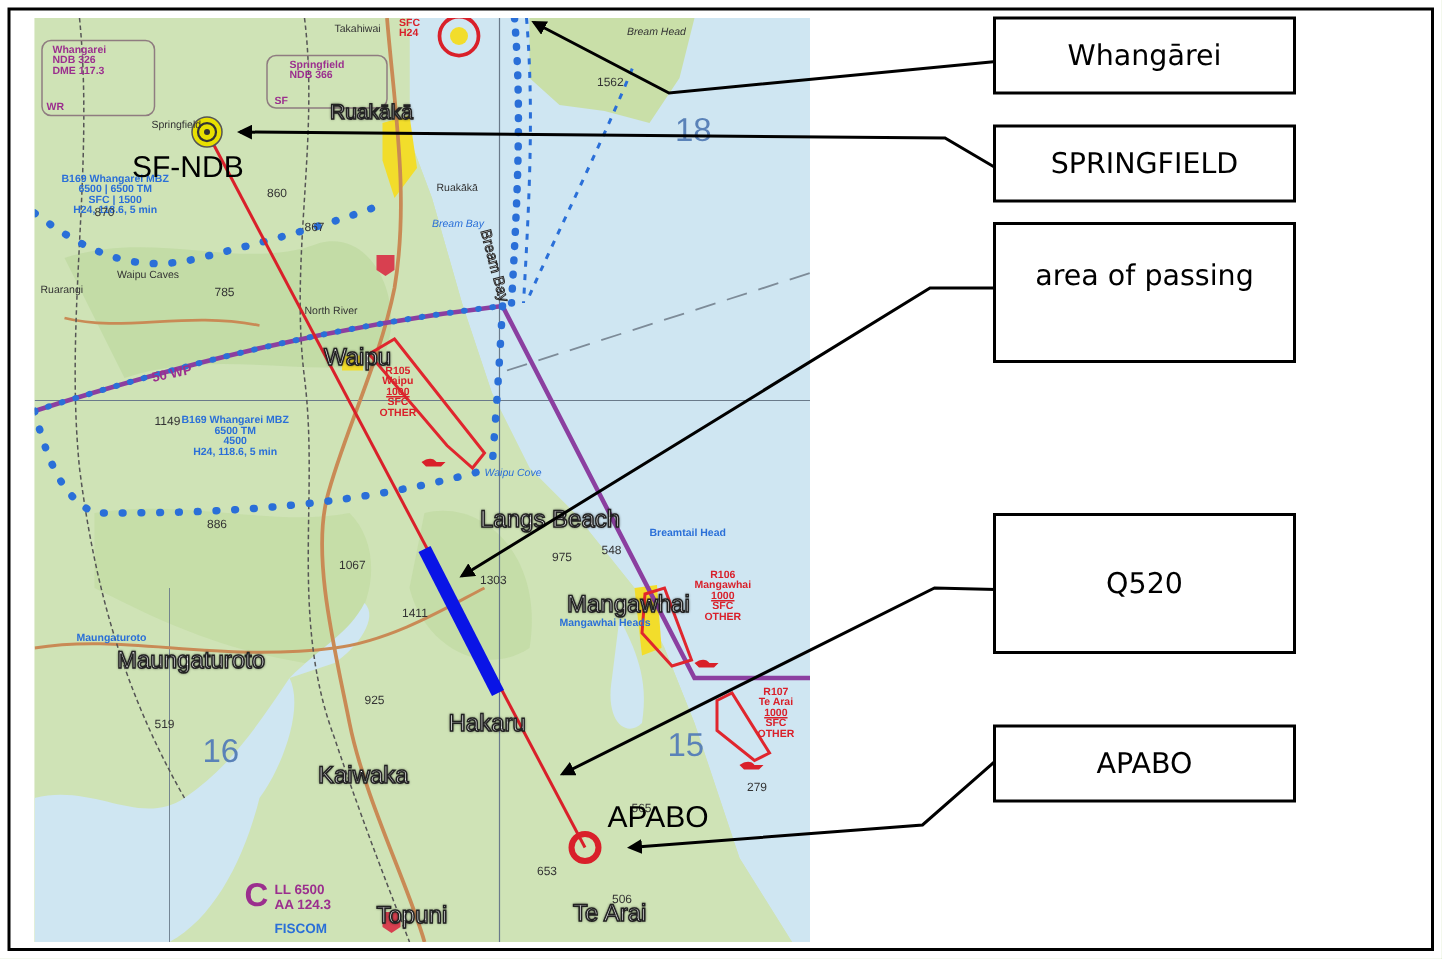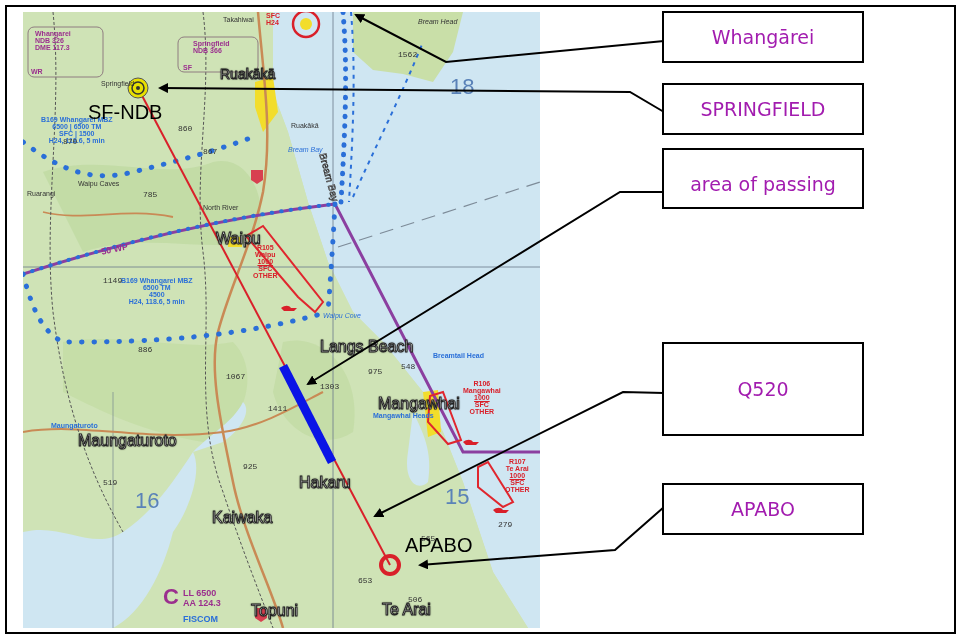--- a/index.html
+++ b/index.html
@@ -2,30 +2,30 @@
 <html><head>
 <meta charset="utf-8">
 <style>
   html, body { margin:0; padding:0; background:#ffffff; }
   body { width:961px; height:639px; position:relative; overflow:hidden; font-family:"Liberation Sans", sans-serif; }
   .frame { position:absolute; left:5px; top:5px; width:947px; height:625px; border:2px solid #000; box-sizing:content-box; }
   .map { position:absolute; left:23px; top:12px; width:517px; height:616px; overflow:hidden; background:#cfe3b6; }
   .map svg { position:absolute; left:0; top:0; }
   .callout { position:absolute; left:662px; width:202px; border:2px solid #000; background:#fff;
              display:flex; align-items:center; justify-content:center; text-align:center;
-             font-family:"DejaVu Sans", sans-serif; font-size:19px; color:#a21caf; line-height:1.3; box-sizing:border-box; }
+             font-family:"DejaVu Sans", sans-serif; font-size:19px; color:#000000; line-height:1.3; box-sizing:border-box; }
   .overlay { position:absolute; left:0; top:0; pointer-events:none; }
   .maplabel { position:absolute; font-family:"Liberation Sans", sans-serif; color:#fff;
               -webkit-text-stroke:1px #222; text-shadow:0 0 2px #000; font-size:16px; white-space:nowrap; }
   .darklabel { position:absolute; font-family:"Liberation Sans", sans-serif; color:#000; font-size:20px; white-space:nowrap; }
   .small { position:absolute; font-family:"Liberation Sans", sans-serif; font-size:7px; white-space:nowrap; font-weight:bold; }
   .red { color:#d9202a; }
   .blue { color:#2a6fd8; }
   .purple { color:#9b2f8e; }
-  .num { position:absolute; font-family:Liberation Mono, monospace; font-size:8px; color:#333; }
+  .num { position:absolute; font-family:Liberation Sans, sans-serif; font-size:8px; color:#333; }
   .bignum { position:absolute; font-family:"Liberation Sans", sans-serif; font-size:22px; color:#5a82b8; }
 </style>
 </head>
 <body>
 
 <div class="frame"></div>
 
 <div class="map">
   <svg width="517" height="616" viewBox="0 0 517 616">
 
@@ -196,21 +196,21 @@
 
   <polyline points="664,507 615,550 420,565" fill="none" stroke="#000" stroke-width="2" marker-end="url(#ah)"></polyline>
 </svg>
 
 <div class="callout" style="top:11px;height:52px;">
   <span>Whangārei</span>
 </div>
 <div class="callout" style="top:83px;height:52px;">
   <span>SPRINGFIELD</span>
 </div>
-<div class="callout" style="top:148px;height:61px;align-items:flex-start;padding-top:22px;">
+<div class="callout" style="top:148px;height:94px;align-items:flex-start;padding-top:22px;">
   <span>area of passing</span>
 </div>
 <div class="callout" style="top:342px;height:94px;flex-direction:column;">
   <span>Q520</span>
 </div>
 <div class="callout" style="top:483px;height:52px;">
   <span>APABO</span>
 </div>
 
 </body></html>

